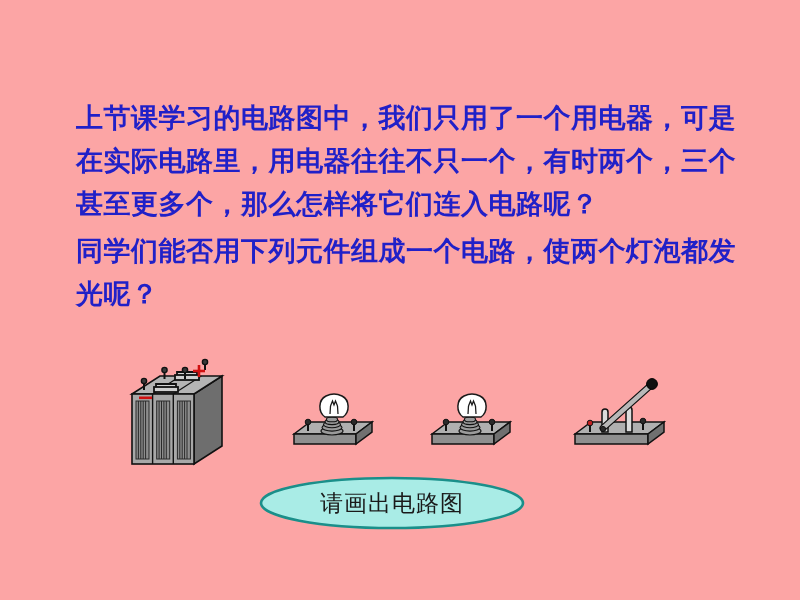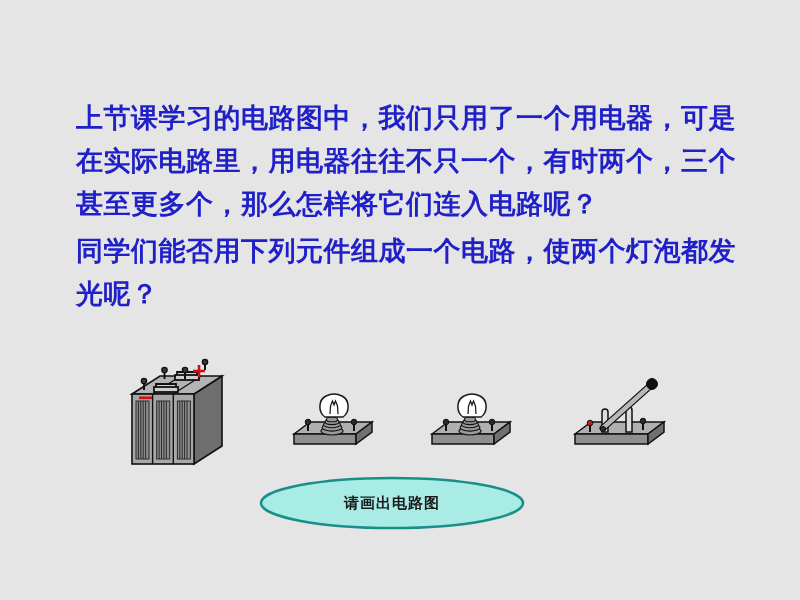--- a/index.html
+++ b/index.html
@@ -11,21 +11,21 @@
     width: 800px;
     height: 600px;
     position: relative;
     overflow: hidden;
     font-family: "Liberation Serif", "DejaVu Serif", serif;
   }
 
   .slide {
     position: absolute;
     inset: 0;
-    background: #e5e5e5;
+    background: #fca5a5;
   }
 
   
   .text-block {
     position: absolute;
     left: 76px;
     top: 96px;
     width: 660px;
   }
   .para {
@@ -66,22 +66,22 @@
     height: 54px;
   }
   .oval-svg { display: block; }
   .oval-label {
     position: absolute;
     inset: 0;
     display: flex;
     align-items: center;
     justify-content: center;
     font-family: "DejaVu Sans", "Liberation Sans", sans-serif;
-    font-size: 15px;
-    font-weight: 700;
+    font-size: 23px;
+    font-weight: 400;
     color: #1a1a1a;
     letter-spacing: 1px;
     pointer-events: none;
   }
 </style>
 </head>
 <body>
 
 <div class="slide">
 

